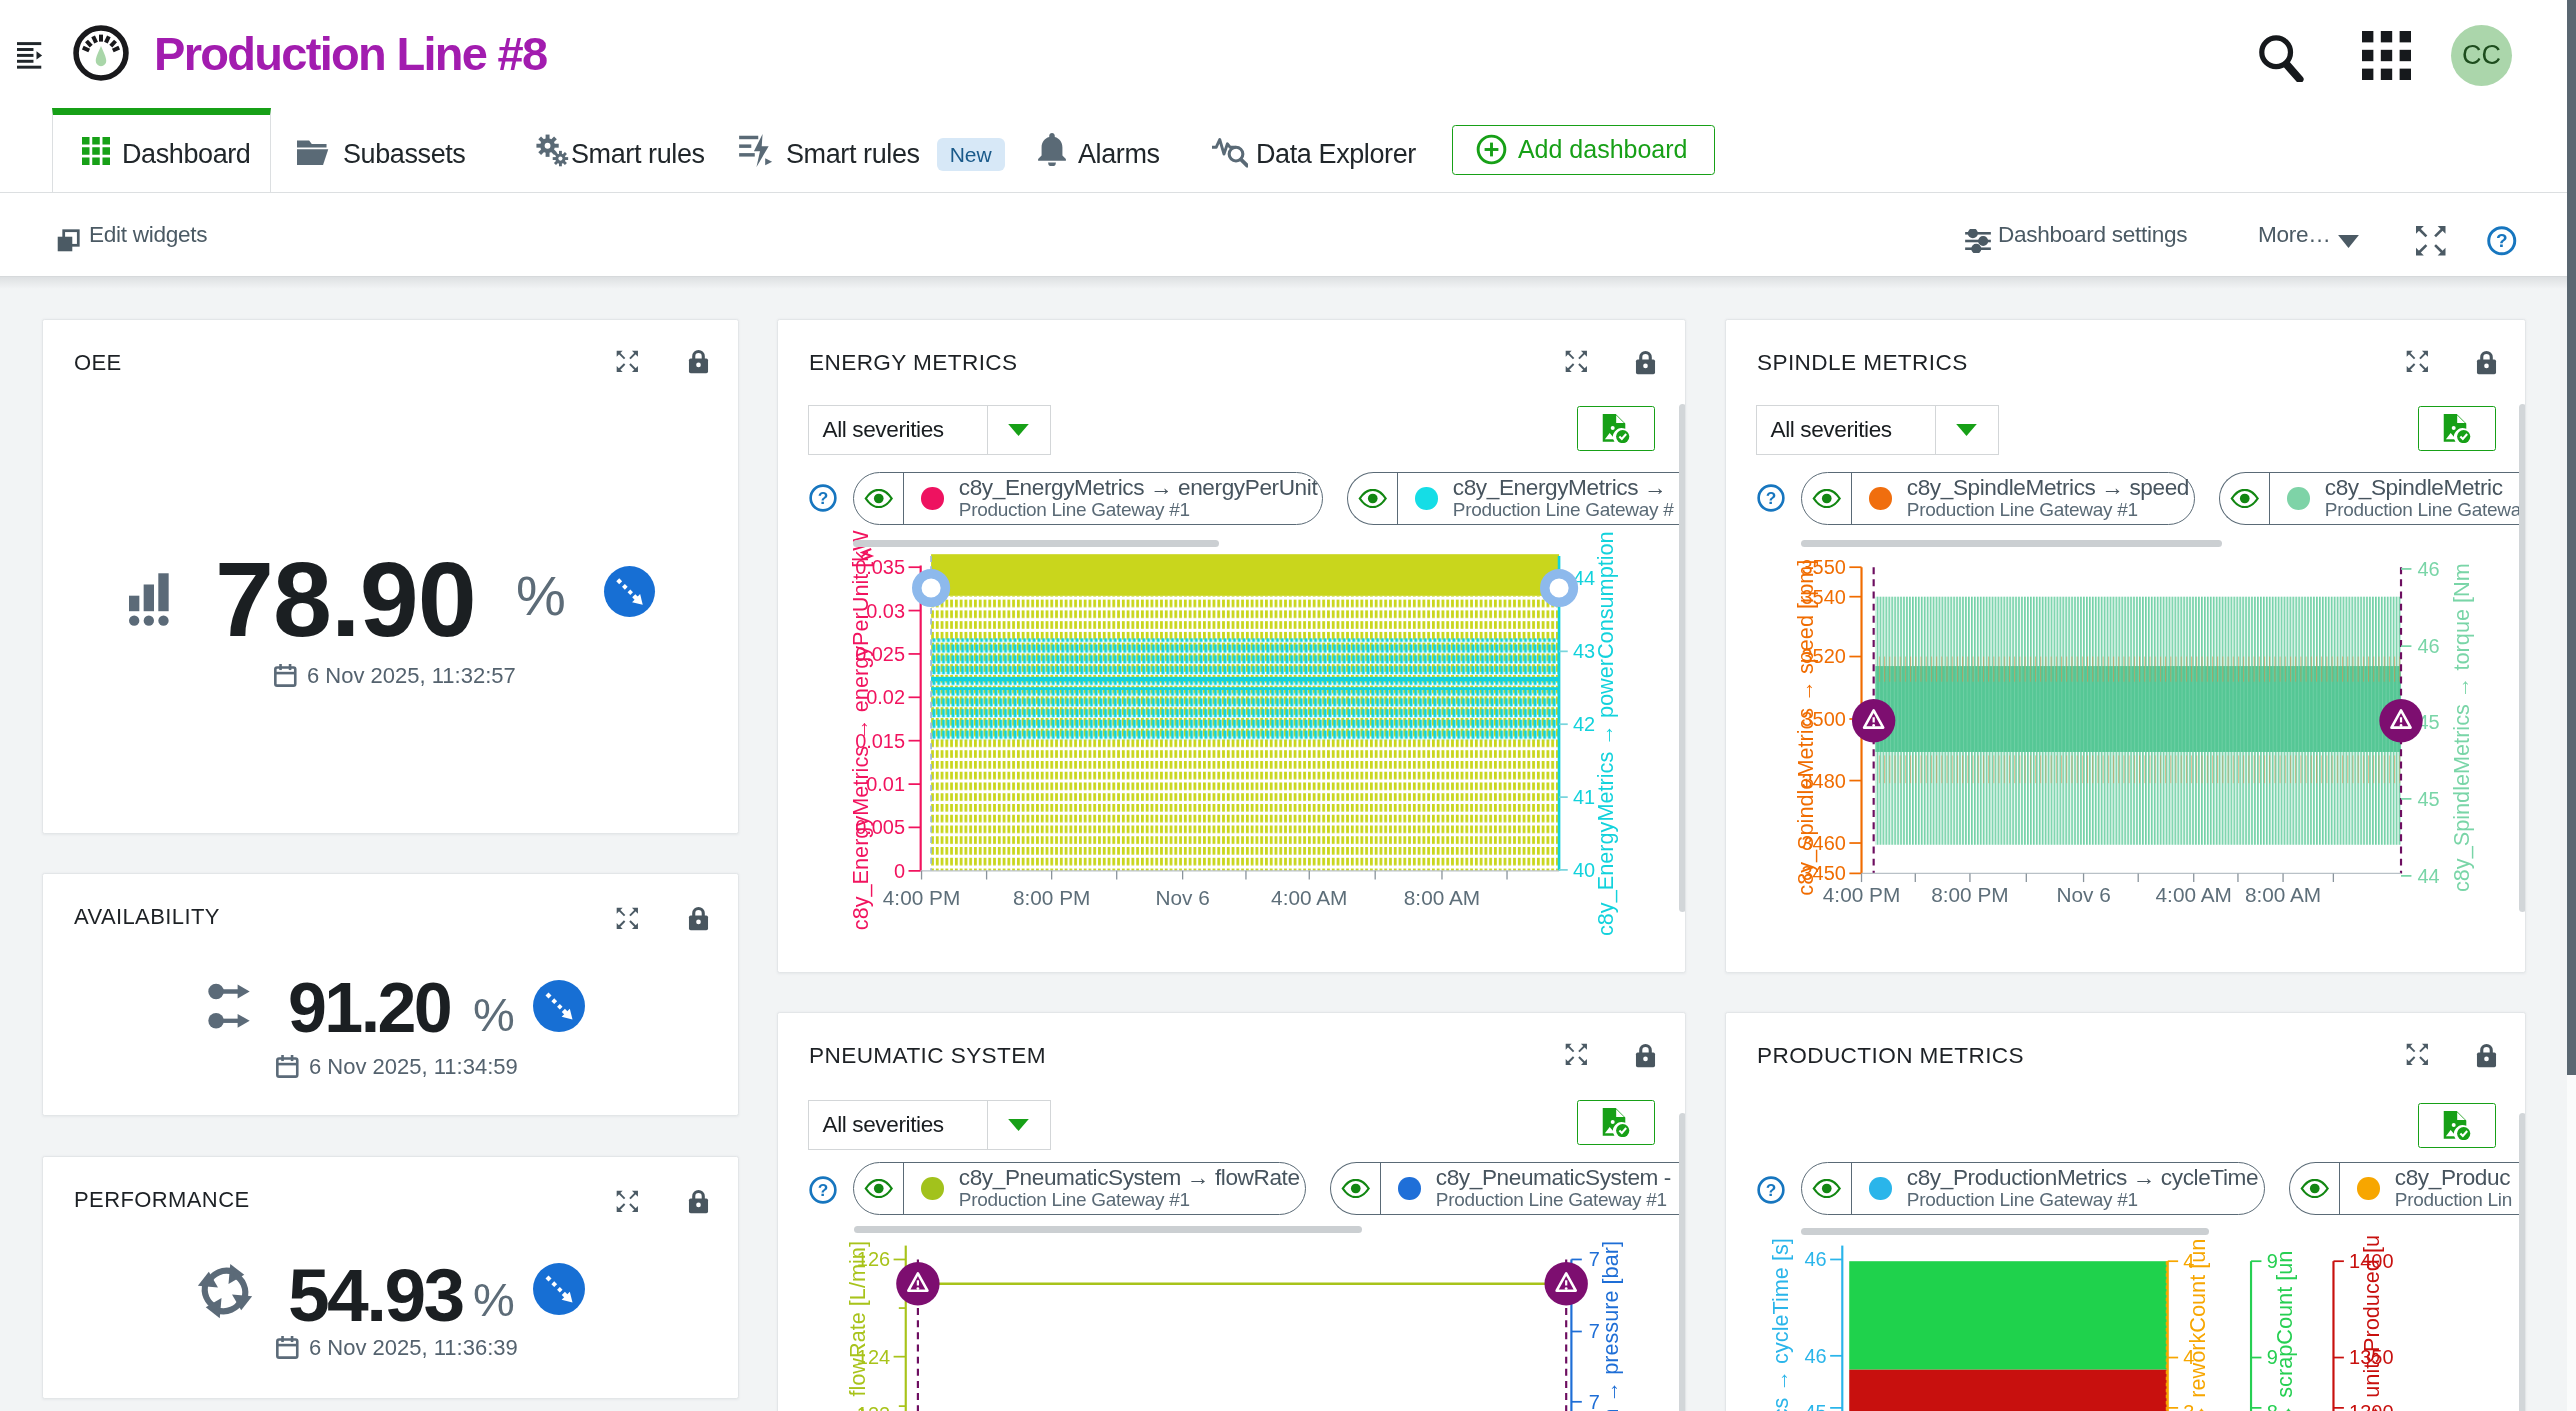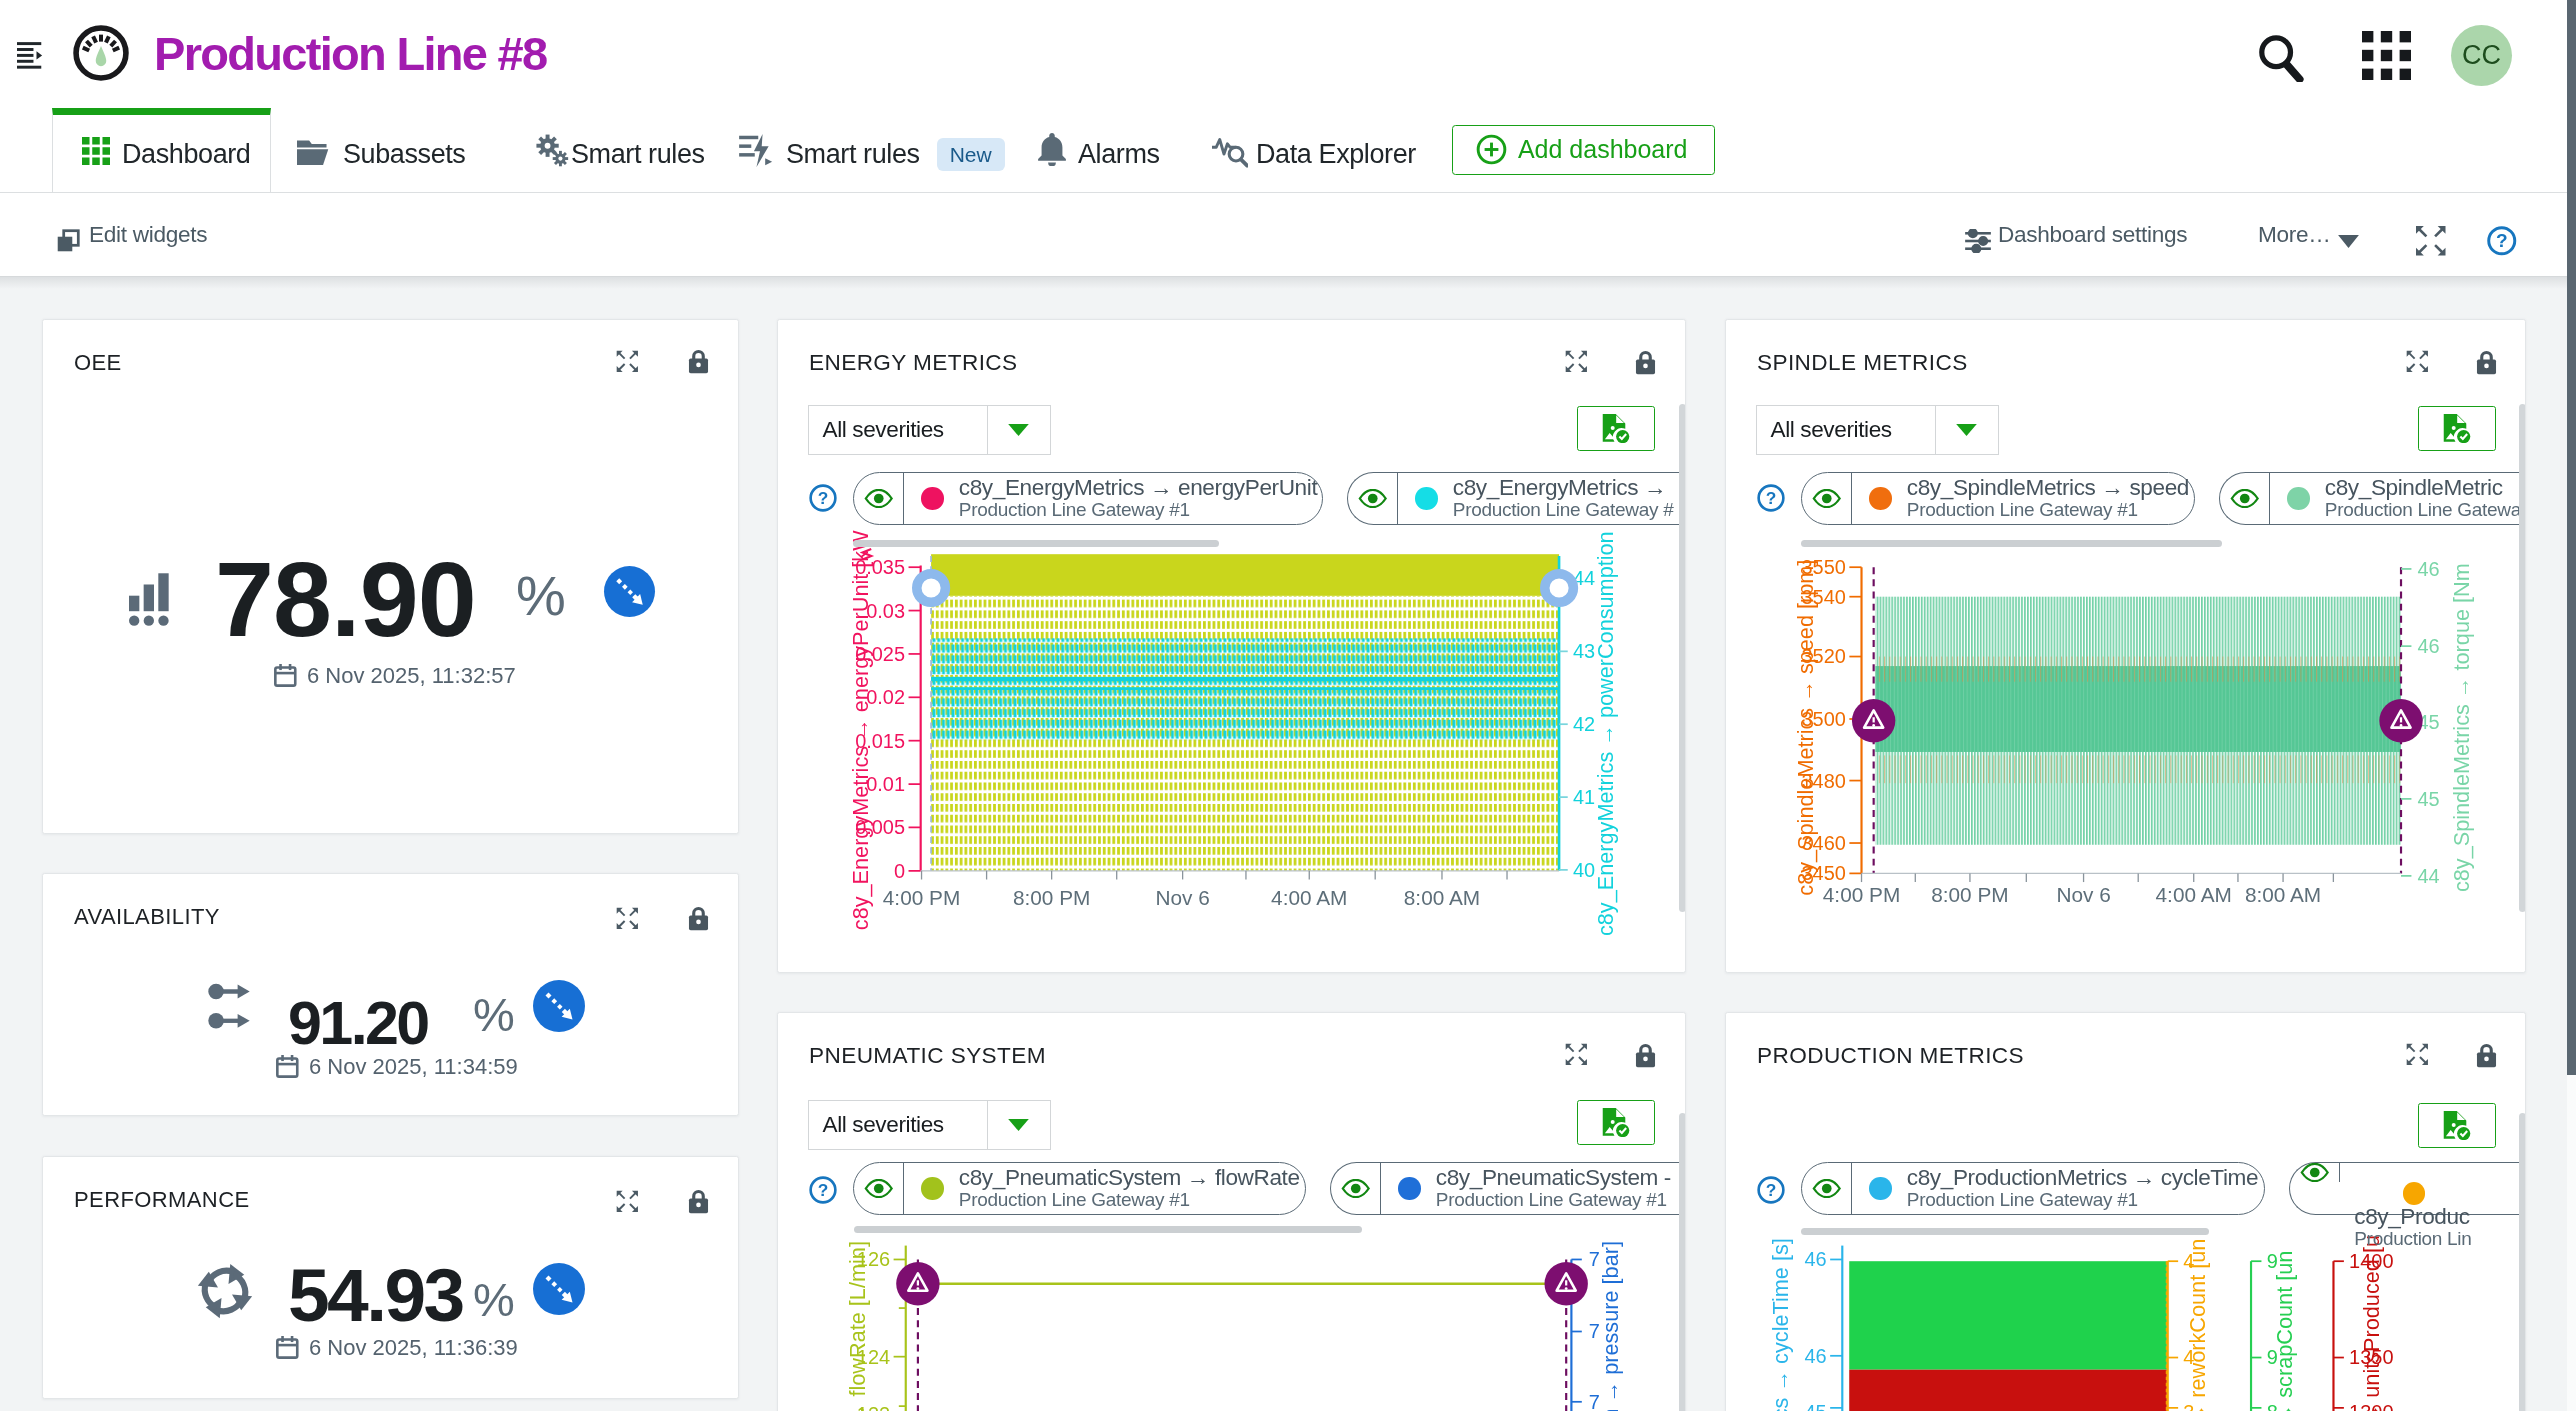--- a/index.html
+++ b/index.html
@@ -292,21 +292,21 @@
   <svg class="abs" style="left:165px;top:108px" width="42" height="50" viewBox="0 0 48 58">
     <g fill="#5b6a78">
       <circle cx="9" cy="11" r="9"></circle>
           <line x1="14" y1="11" x2="36" y2="11" stroke="#5b6a78" stroke-width="5"></line>
           <path d="M34 3 L48 11 L34 19 Z"></path>
       <circle cx="9" cy="45" r="9"></circle>
           <line x1="14" y1="45" x2="36" y2="45" stroke="#5b6a78" stroke-width="5"></line>
           <path d="M34 37 L48 45 L34 53 Z"></path>
     </g>
   </svg>
-  <div class="knum" style="left:245px;top:94px;font-size:61px;letter-spacing:-2.6px;margin-top:20px;">91.20</div>
+  <div class="knum" style="left:245px;top:94px;font-size:70px;letter-spacing:-2.6px;">91.20</div>
   <div class="kpct" style="left:430px;top:113px;font-size:47px;">%</div>
   <div class="abs" style="left:490px;top:106px;width:52px;height:52px;border-radius:50%;background:#176fd4;">
     <svg width="52" height="52" viewBox="0 0 59 59">
           <g fill="#fff">
             <rect x="15.2" y="15.2" width="4.8" height="4.8" transform="rotate(45 17.6 17.6)"></rect>
             <rect x="21.8" y="21.8" width="4.6" height="4.6" transform="rotate(45 24.1 24.1)"></rect>
             <rect x="28.2" y="28.2" width="4.4" height="4.4" transform="rotate(45 30.4 30.4)"></rect>
             <path d="M44.8 44.8 L32.5 41.8 L41.8 32.5 Z"></path>
             <path d="M32.6 36.2 l3.6-3.6 3.4 3.4 -3.6 3.6z"></path>
           </g>
@@ -895,21 +895,21 @@
             <path d="M2 11 C7 3.5 12 1 17 1 s10 2.5 15 10 C27 18.5 22 21 17 21 S7 18.5 2 11 Z" fill="none" stroke="#128712" stroke-width="2.6"></path>
             <circle cx="17" cy="11" r="5.6" fill="#128712"></circle>
           </svg>
         </div>
     <div class="pdot" style="background:#2ab5ea;"></div>
     <div class="ptxt">
           <div class="l1">c8y_ProductionMetrics → cycleTime</div>
           <div class="l2">Production Line Gateway #1</div>
         </div>
   </div>
-  <div class="pill" style="left:563px;top:149px;width:232px;border-radius:29.5px 0 0 29.5px;border-right:none;flex-direction:column;">
+  <div class="pill" style="left:563px;top:149px;width:232px;border-radius:29.5px 0 0 29.5px;border-right:none;">
     <div class="peye">
           <svg width="29.5" height="19" viewBox="0 0 34 22">
             <path d="M2 11 C7 3.5 12 1 17 1 s10 2.5 15 10 C27 18.5 22 21 17 21 S7 18.5 2 11 Z" fill="none" stroke="#128712" stroke-width="2.6"></path>
             <circle cx="17" cy="11" r="5.6" fill="#128712"></circle>
           </svg>
         </div>
     <div class="pdot" style="background:#f7a600;"></div>
     <div class="ptxt">
           <div class="l1">c8y_Produc</div>
           <div class="l2">Production Lin</div>

